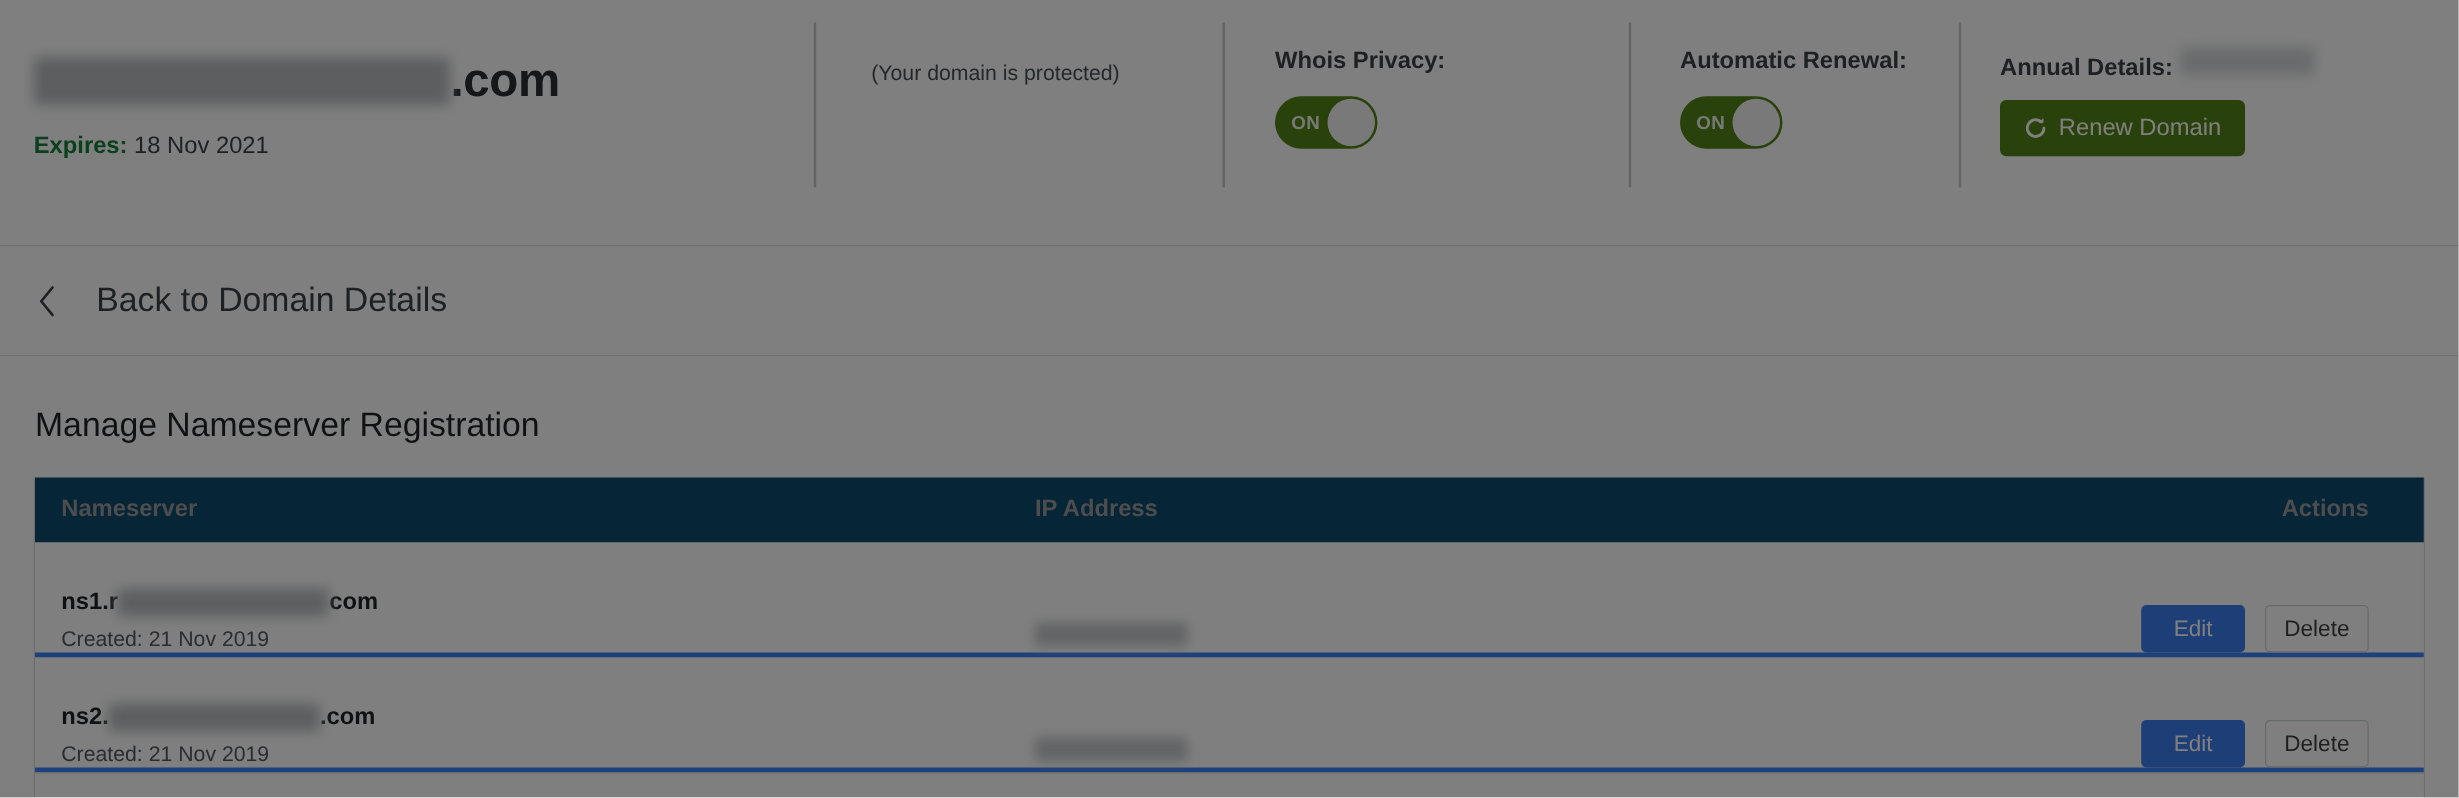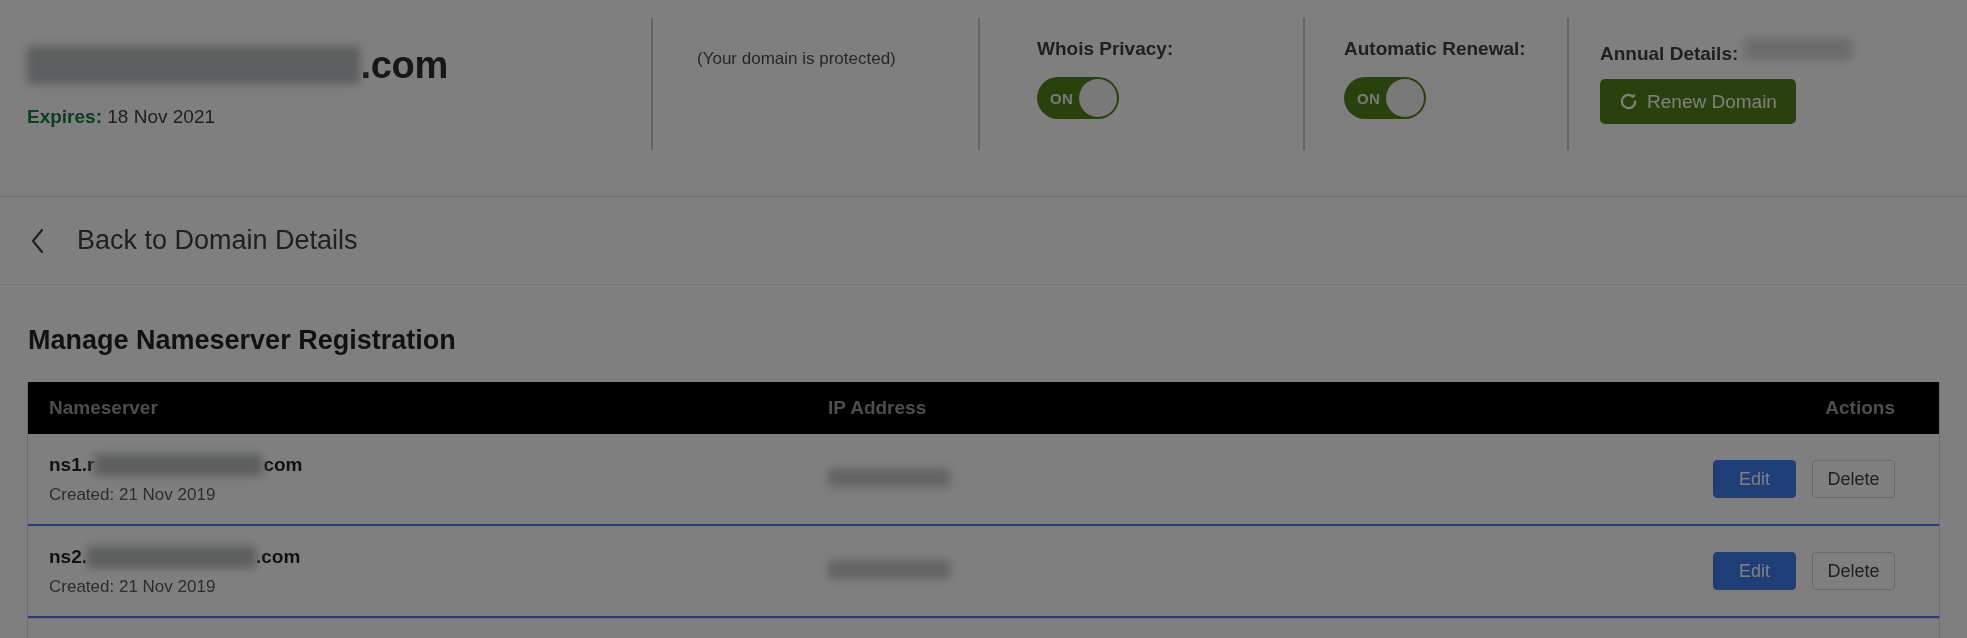--- a/index.html
+++ b/index.html
@@ -51,21 +51,21 @@
     position: absolute;
     left: 0;
     top: 18px;
     bottom: 10px;
     width: 2px;
     background: #c9c9c9;
   }
 
   .cell-domain { width: 651px; padding-left: 27px; }
   .cell-lock   { width: 327px; padding-left: 46px; }
-  .cell-whois  { width: 325px; padding-left: 59px; }
+  .cell-whois  { width: 325px; padding-left: 42px; }
   .cell-auto   { width: 264px; padding-left: 41px; }
   .cell-annual { width: 339px; padding-left: 33px; }
 
   .domain-name {
     font-size: 38px;
     font-weight: 700;
     color: #2b2f33;
     letter-spacing: -0.3px;
     line-height: 1;
     margin-top: 16px;
@@ -206,53 +206,53 @@
     color: #3d4246;
     text-decoration: none;
     cursor: pointer;
   }
   .chev-icon { width: 15px; height: 26px; flex: 0 0 15px; }
 
   
   .main { padding: 0 27px; background: #ffffff; }
   .page-title {
     font-size: 27px;
-    font-weight: 700;
+    font-weight: 400;
     color: #1f2327;
     margin-top: 40px;
     margin-bottom: 26px;
     margin-left: 1px;
   }
 
   
   .ns-table {
     width: 1913px;
     border-left: 1px solid #dcdcdc;
     border-right: 1px solid #dcdcdc;
     background: #ffffff;
   }
   .ns-head {
     display: flex;
     align-items: center;
     height: 52px;
-    background: #000000;
+    background: #0c4a6e;
     color: #9a9a9a;
     font-size: 19px;
     font-weight: 700;
   }
   .col-ns     { width: 800px; padding-left: 21px; }
   .col-ip     { width: 795px; }
   .col-act    { width: 297px; text-align: right; padding-right: 25px; }
 
   .ns-row {
     display: flex;
-    align-items: center;
+    align-items: flex-end;
     min-height: 92px;
     background: #ffffff;
-    border-bottom: 2px solid #3b82f6;
+    border-bottom: 4px solid #3b82f6;
   }
   .ns-row:last-child { border-bottom: none; }
 
   .ns-name {
     font-size: 19px;
     font-weight: 700;
     color: #1f2327;
     white-space: nowrap;
   }
   .ns-created {

